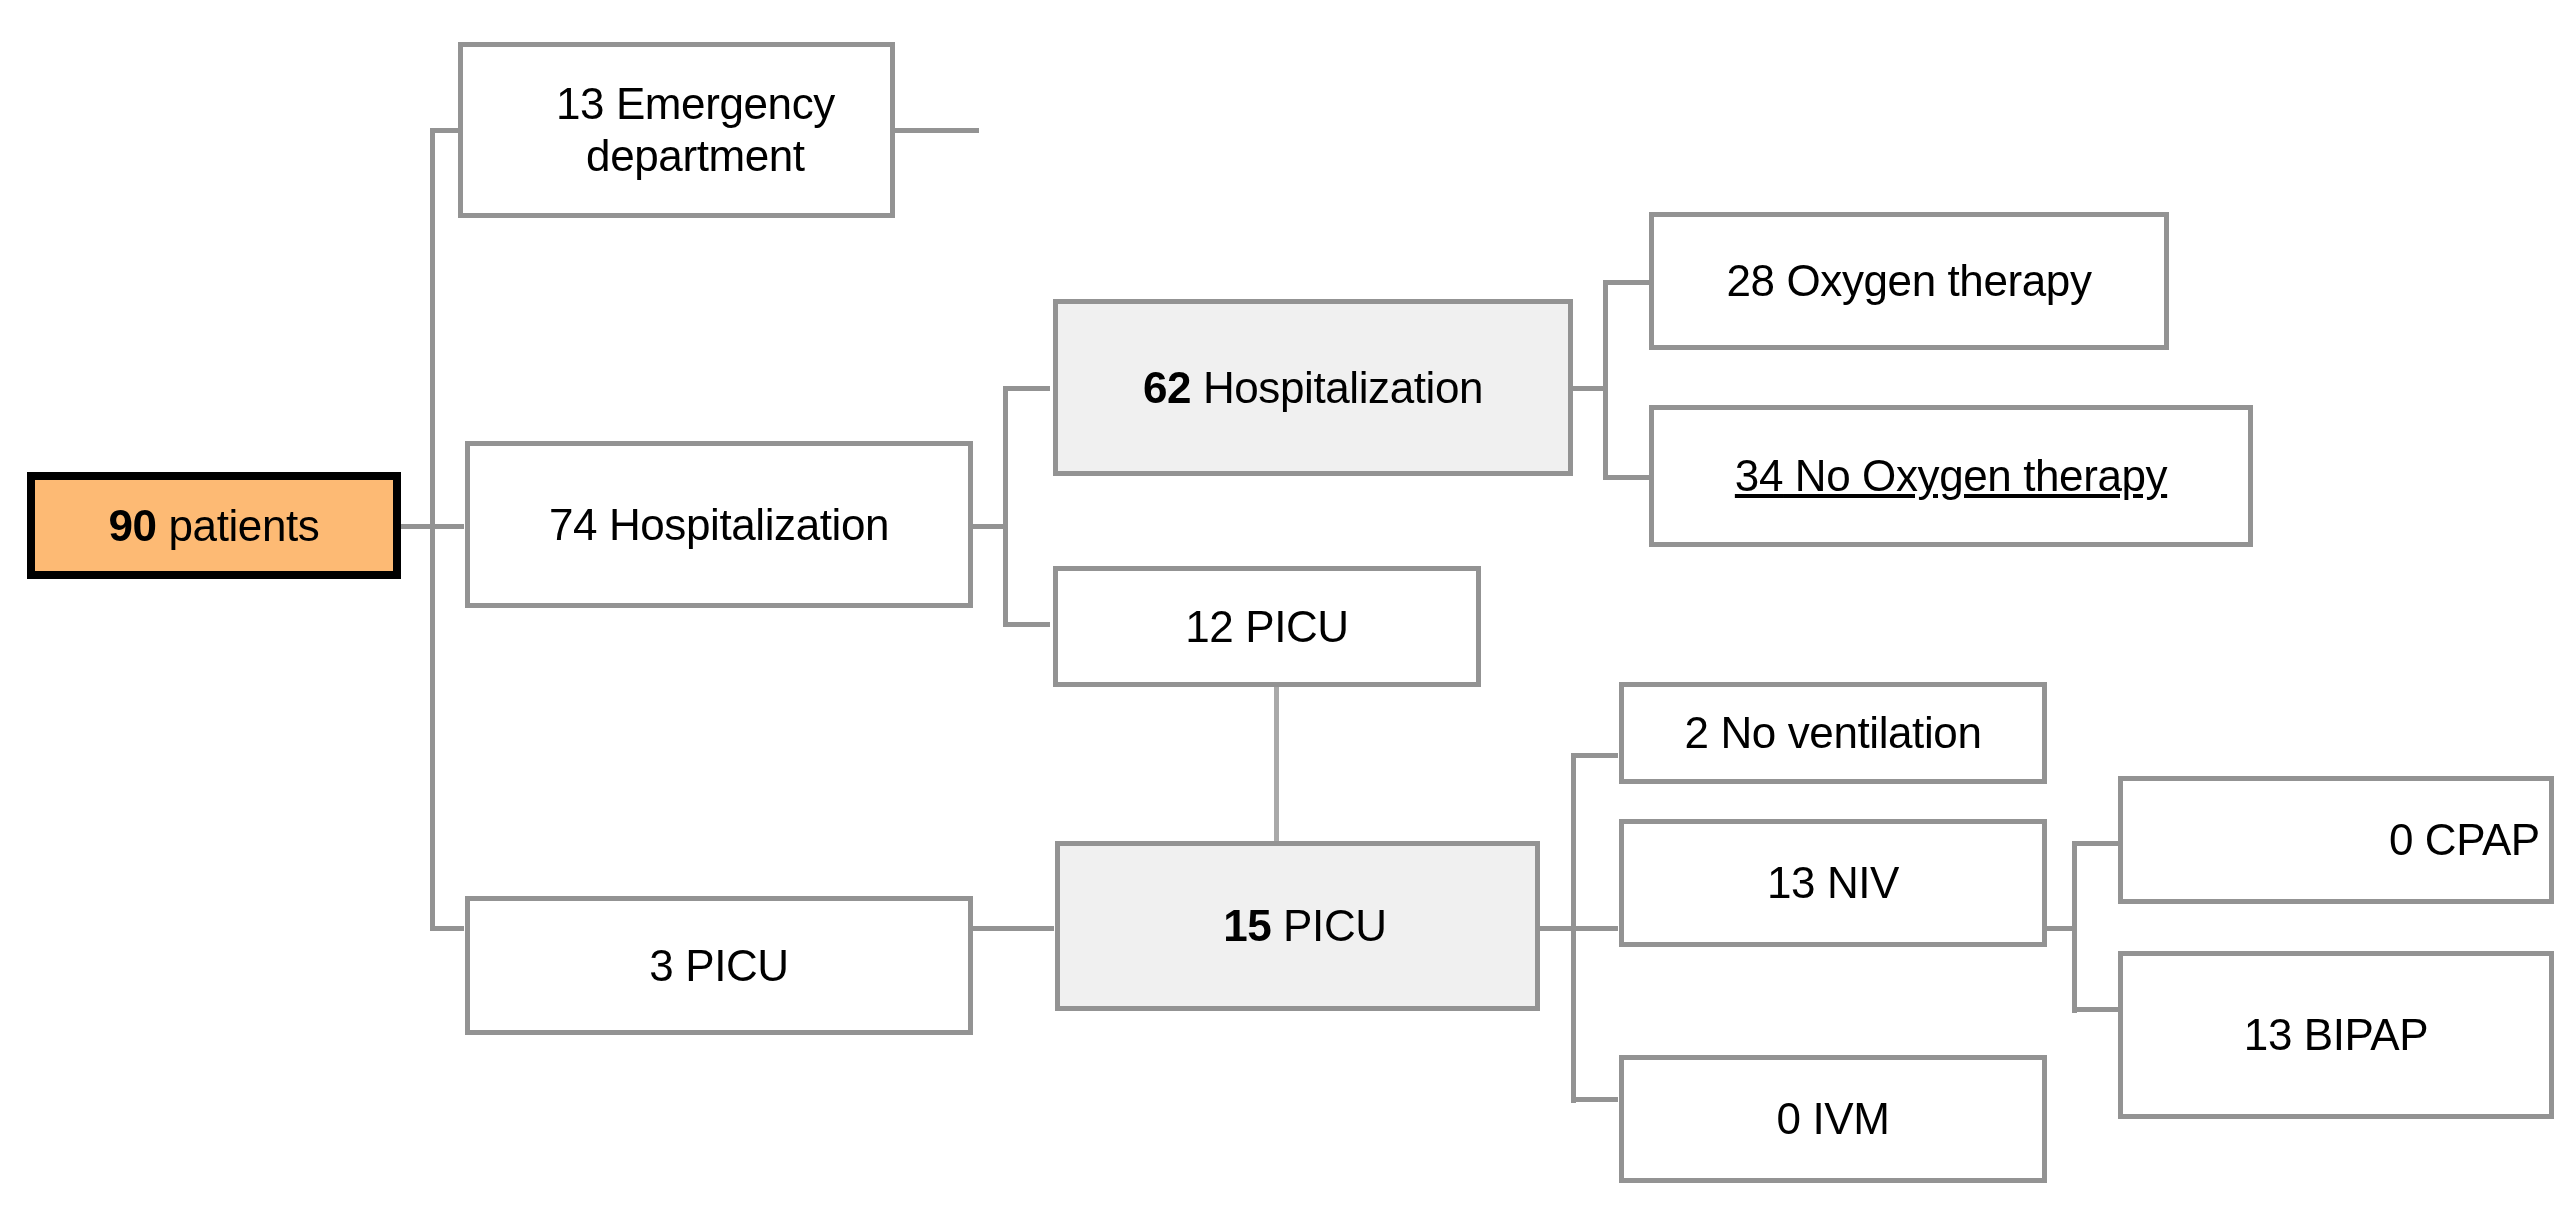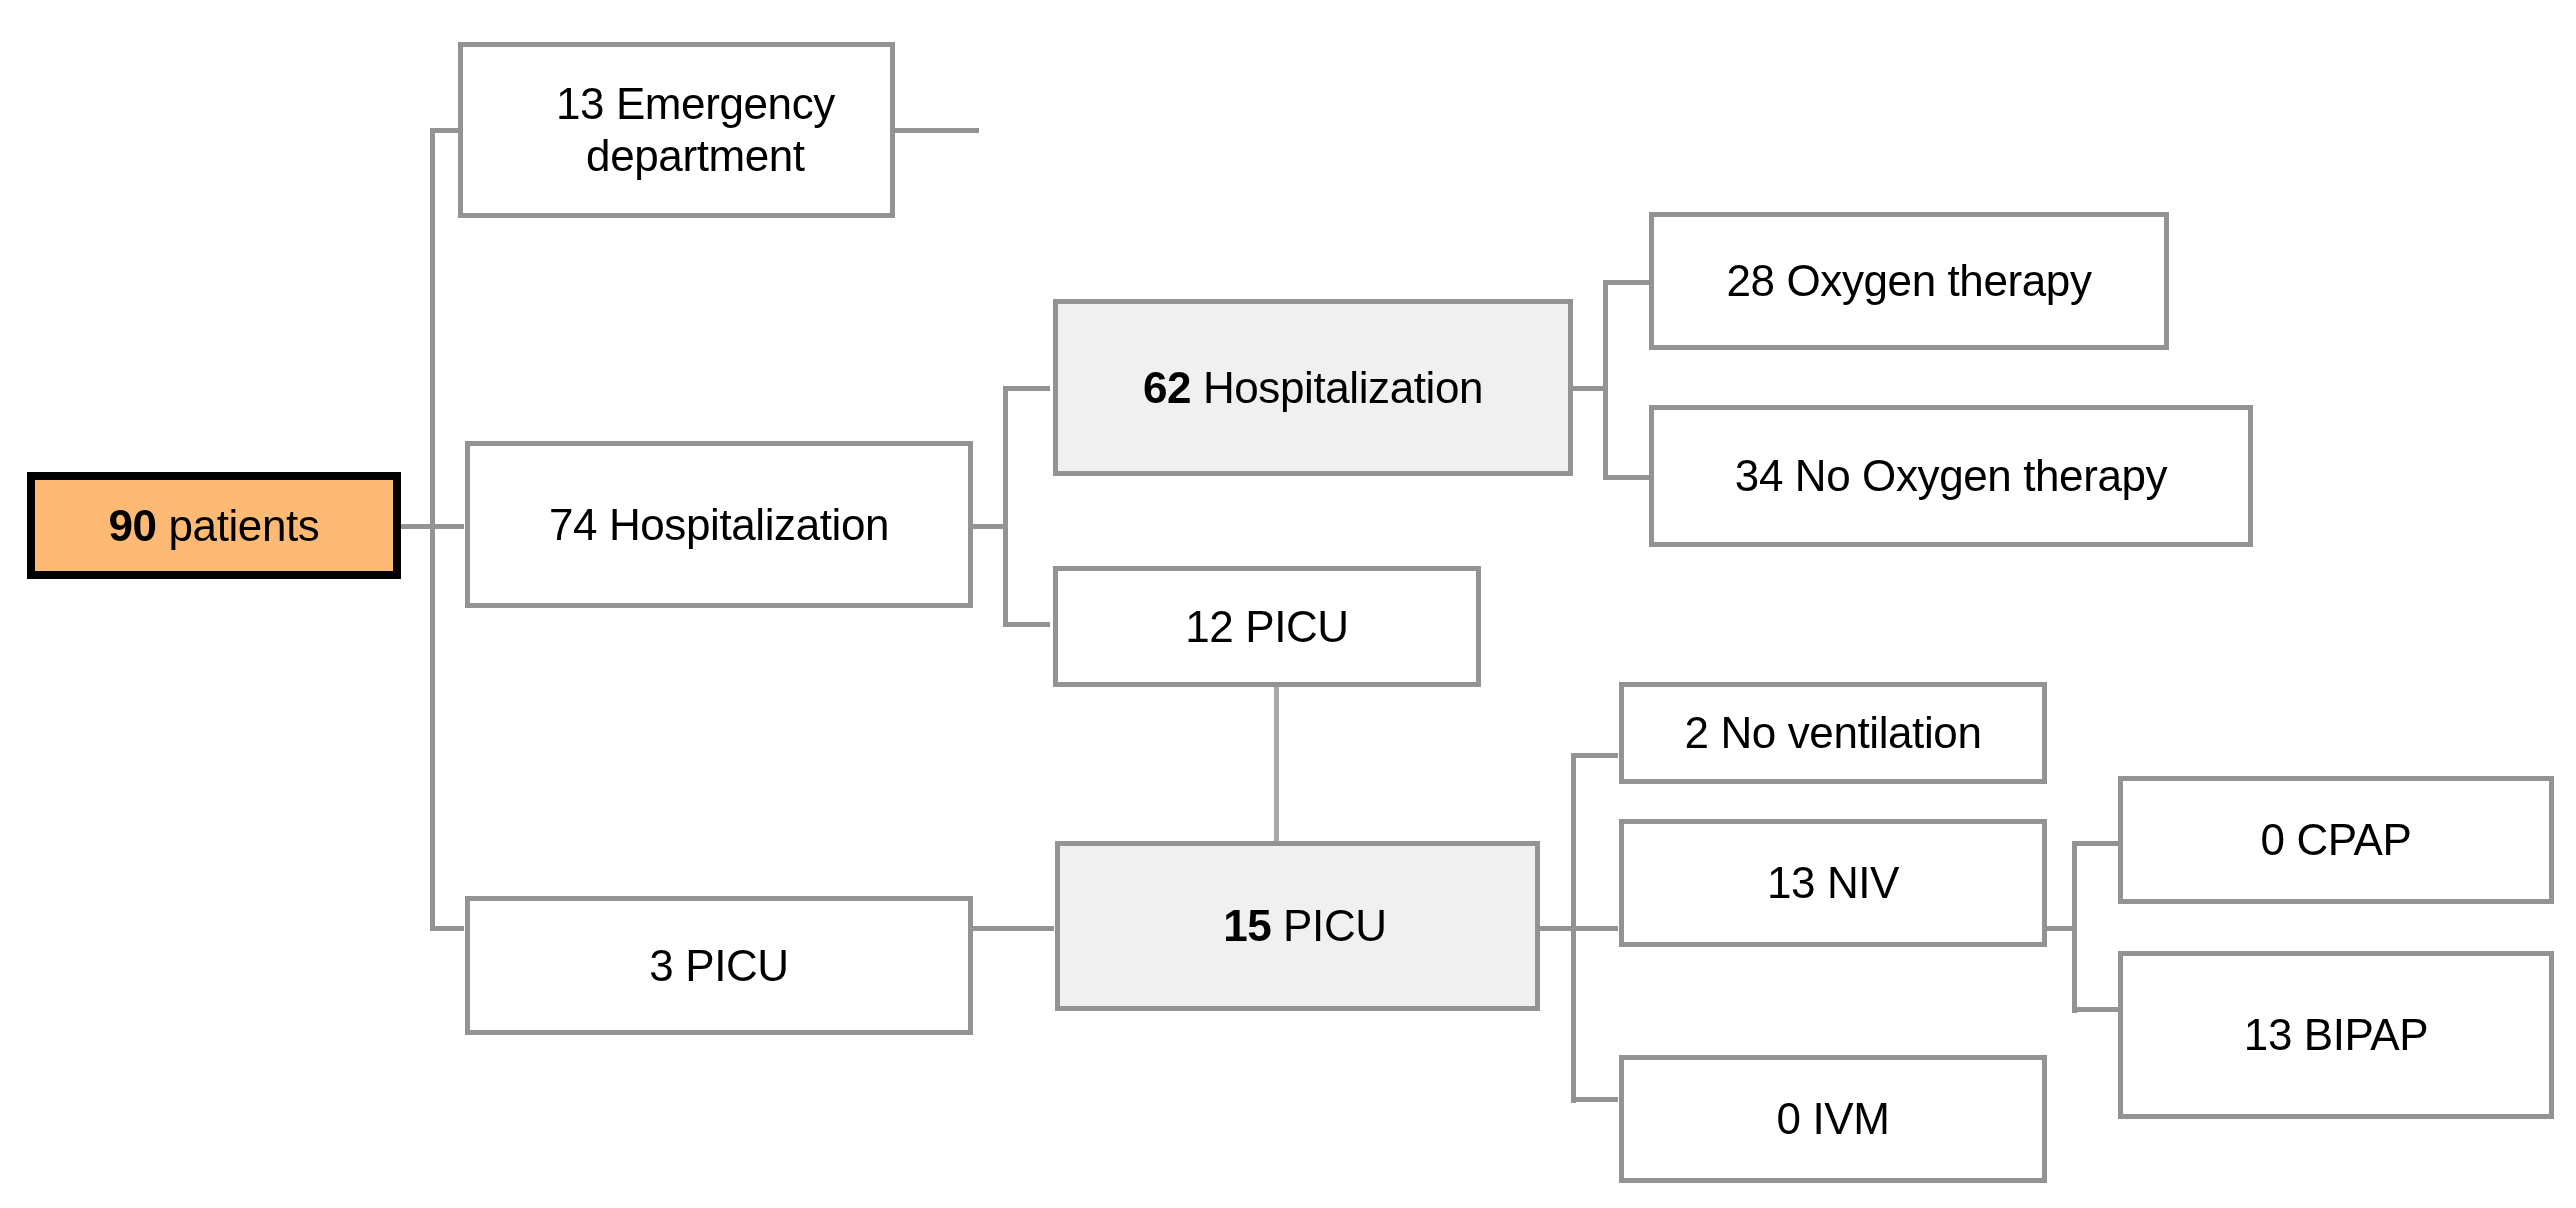--- a/index.html
+++ b/index.html
@@ -109,21 +109,21 @@
   </div>
 
   <div class="node shaded" style="left:1053px; top:299px; width:520px; height:177px;">
     <span><span class="num">62</span><span class="txt"> Hospitalization</span></span>
   </div>
 
   <div class="node" style="left:1649px; top:212px; width:520px; height:138px;justify-content:center;">
     <span><span class="txt">28</span><span class="txt"> Oxygen therapy</span></span>
   </div>
 
-  <div class="node" style="left:1649px; top:405px; width:604px; height:142px;">
+  <div class="node" style="left:1649px; top:405px; width:604px; height:142px;text-decoration:underline;">
     <span><span class="txt">34</span><span class="txt"> No Oxygen therapy</span></span>
   </div>
 
   <div class="node" style="left:1053px; top:566px; width:428px; height:121px;">
     <span><span class="txt">12</span><span class="txt"> PICU</span></span>
   </div>
 
   <div class="node" style="left:465px; top:856px; width:508px; height:139px;margin-top:40px;">
     <span><span class="txt">3</span><span class="txt"> PICU</span></span>
   </div>
@@ -137,21 +137,21 @@
   </div>
 
   <div class="node" style="left:1619px; top:819px; width:428px; height:128px;">
     <span><span class="txt">13</span><span class="txt"> NIV</span></span>
   </div>
 
   <div class="node" style="left:1619px; top:1055px; width:428px; height:128px;">
     <span><span class="txt">0</span><span class="txt"> IVM</span></span>
   </div>
 
-  <div class="node" style="left:2118px; top:776px; width:436px; height:128px;">
+  <div class="node" style="left:2118px; top:776px; width:436px; height:128px;justify-content:flex-end;">
     <span><span class="txt">0</span><span class="txt"> CPAP</span></span>
   </div>
 
   <div class="node" style="left:2118px; top:951px; width:436px; height:168px;">
     <span><span class="txt">13</span><span class="txt"> BIPAP</span></span>
   </div>
 
 </div>
 
 

